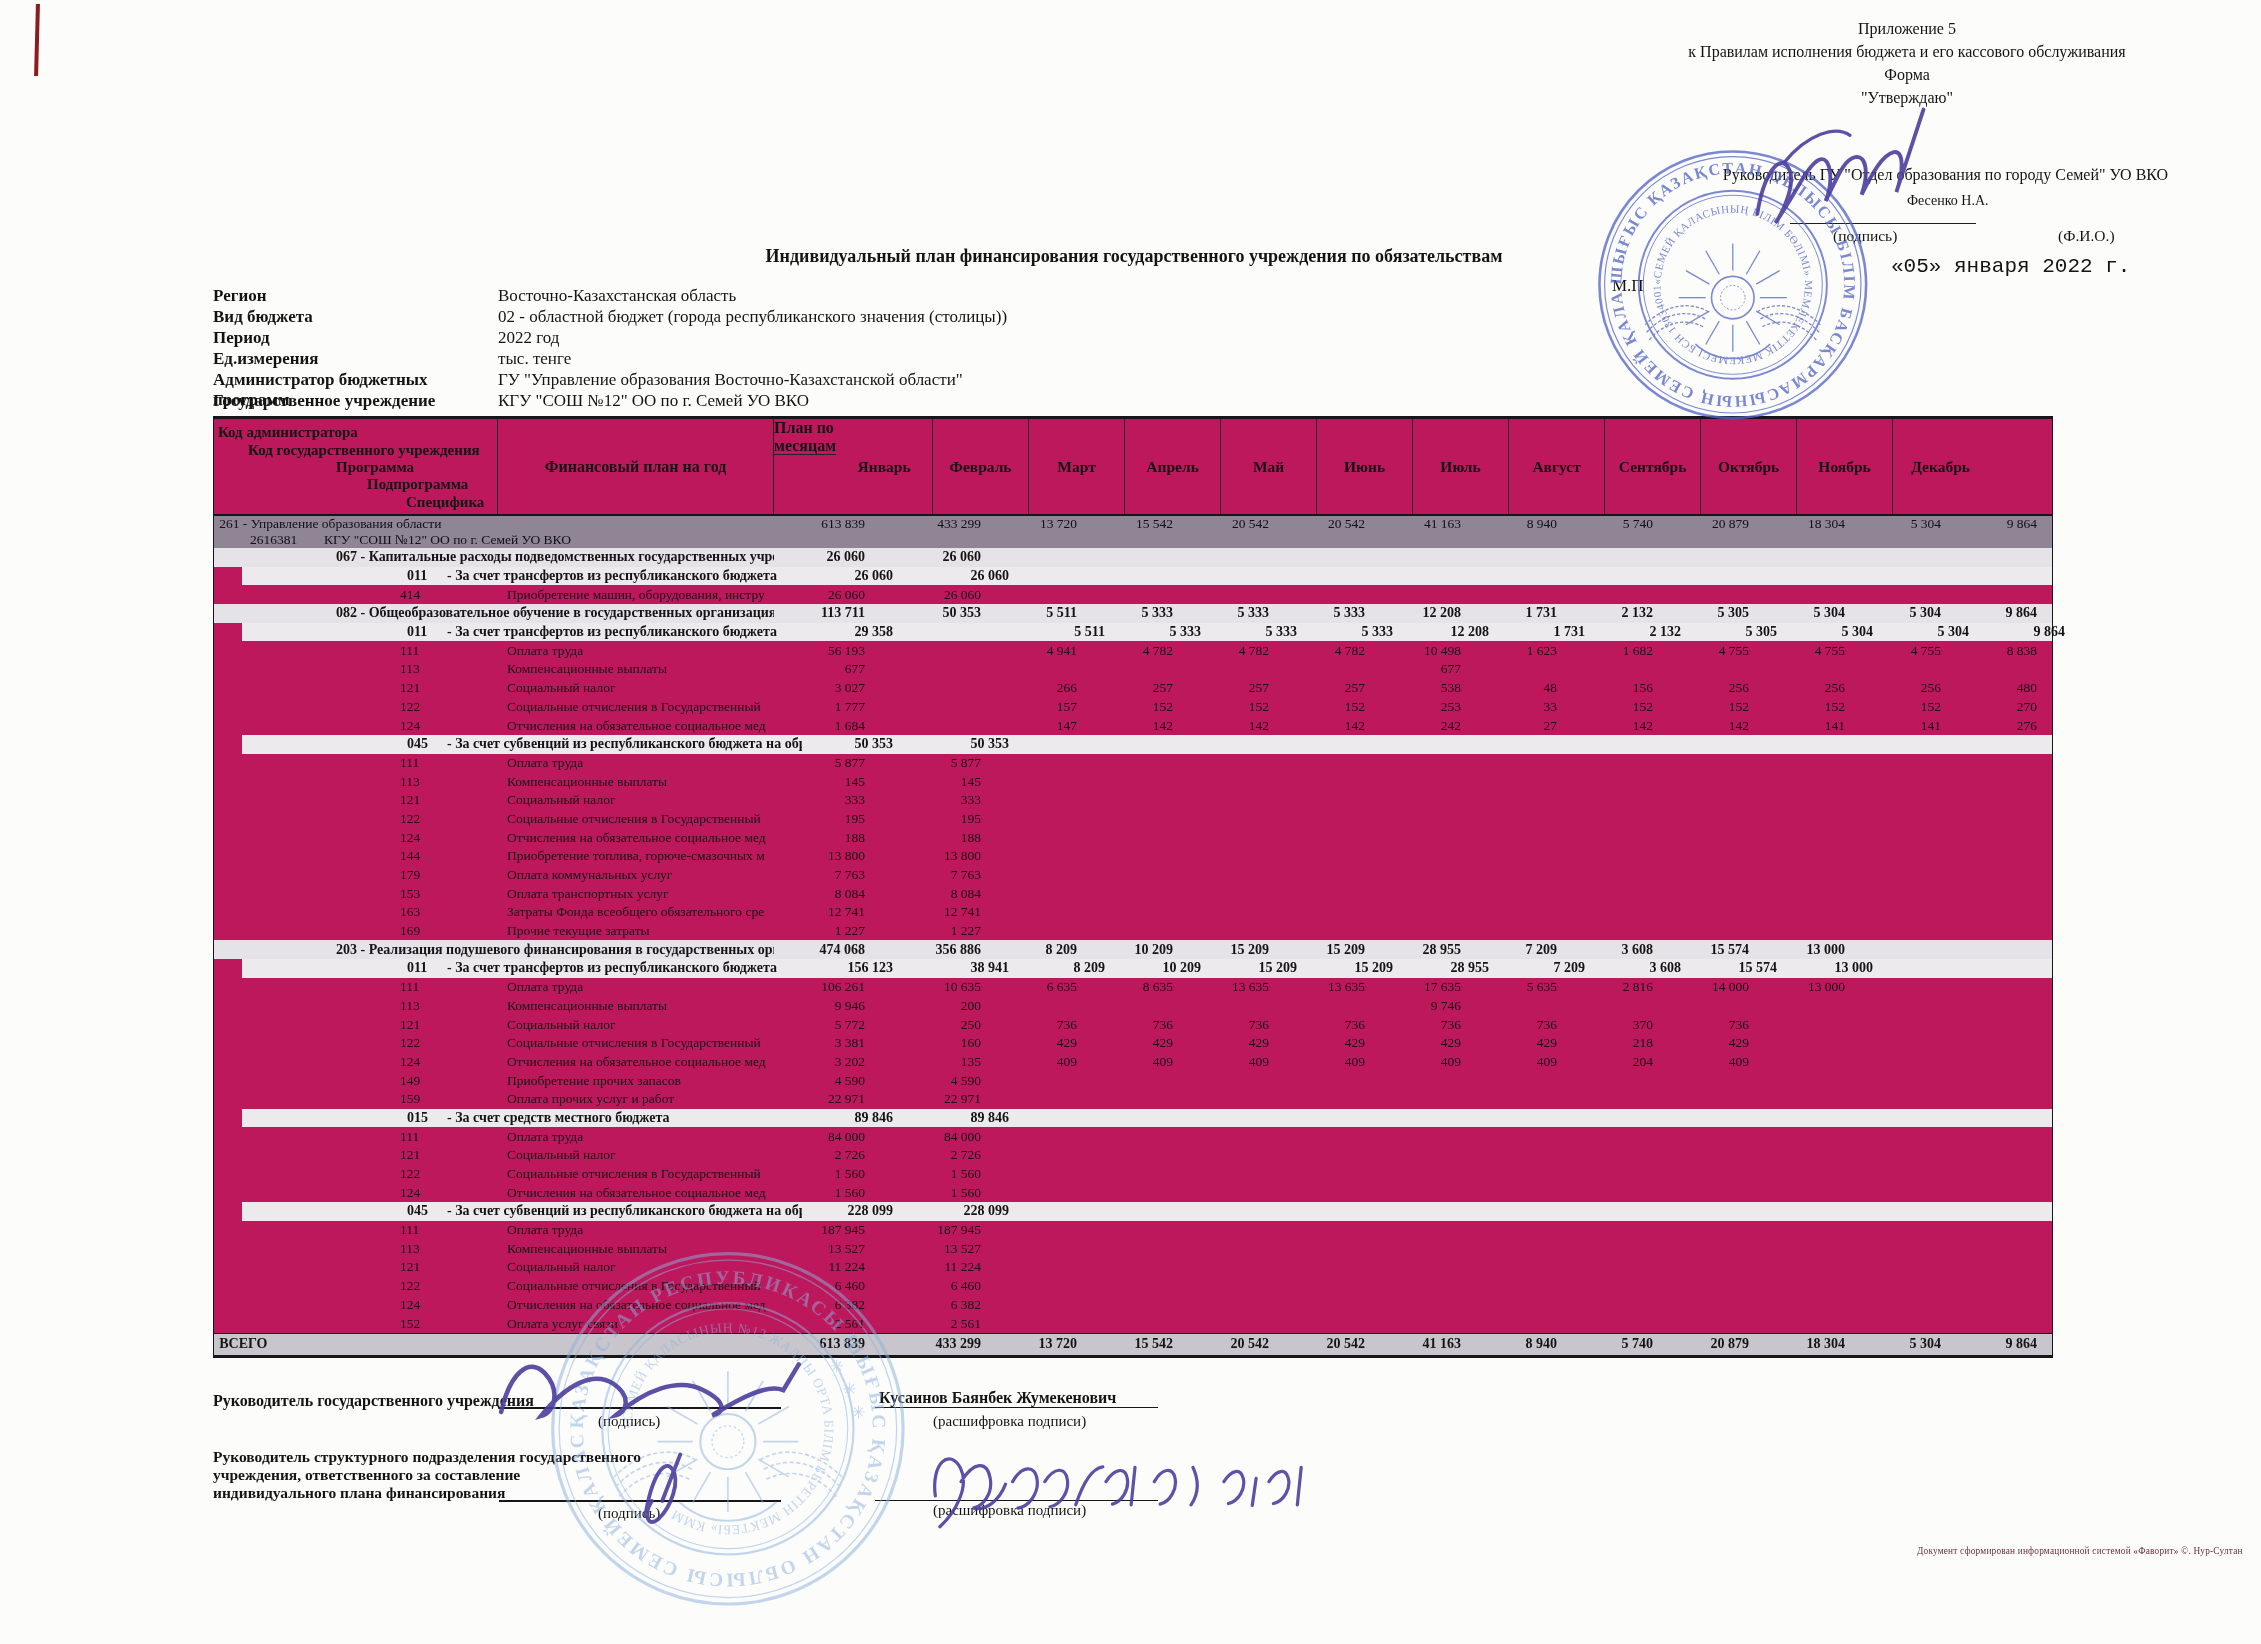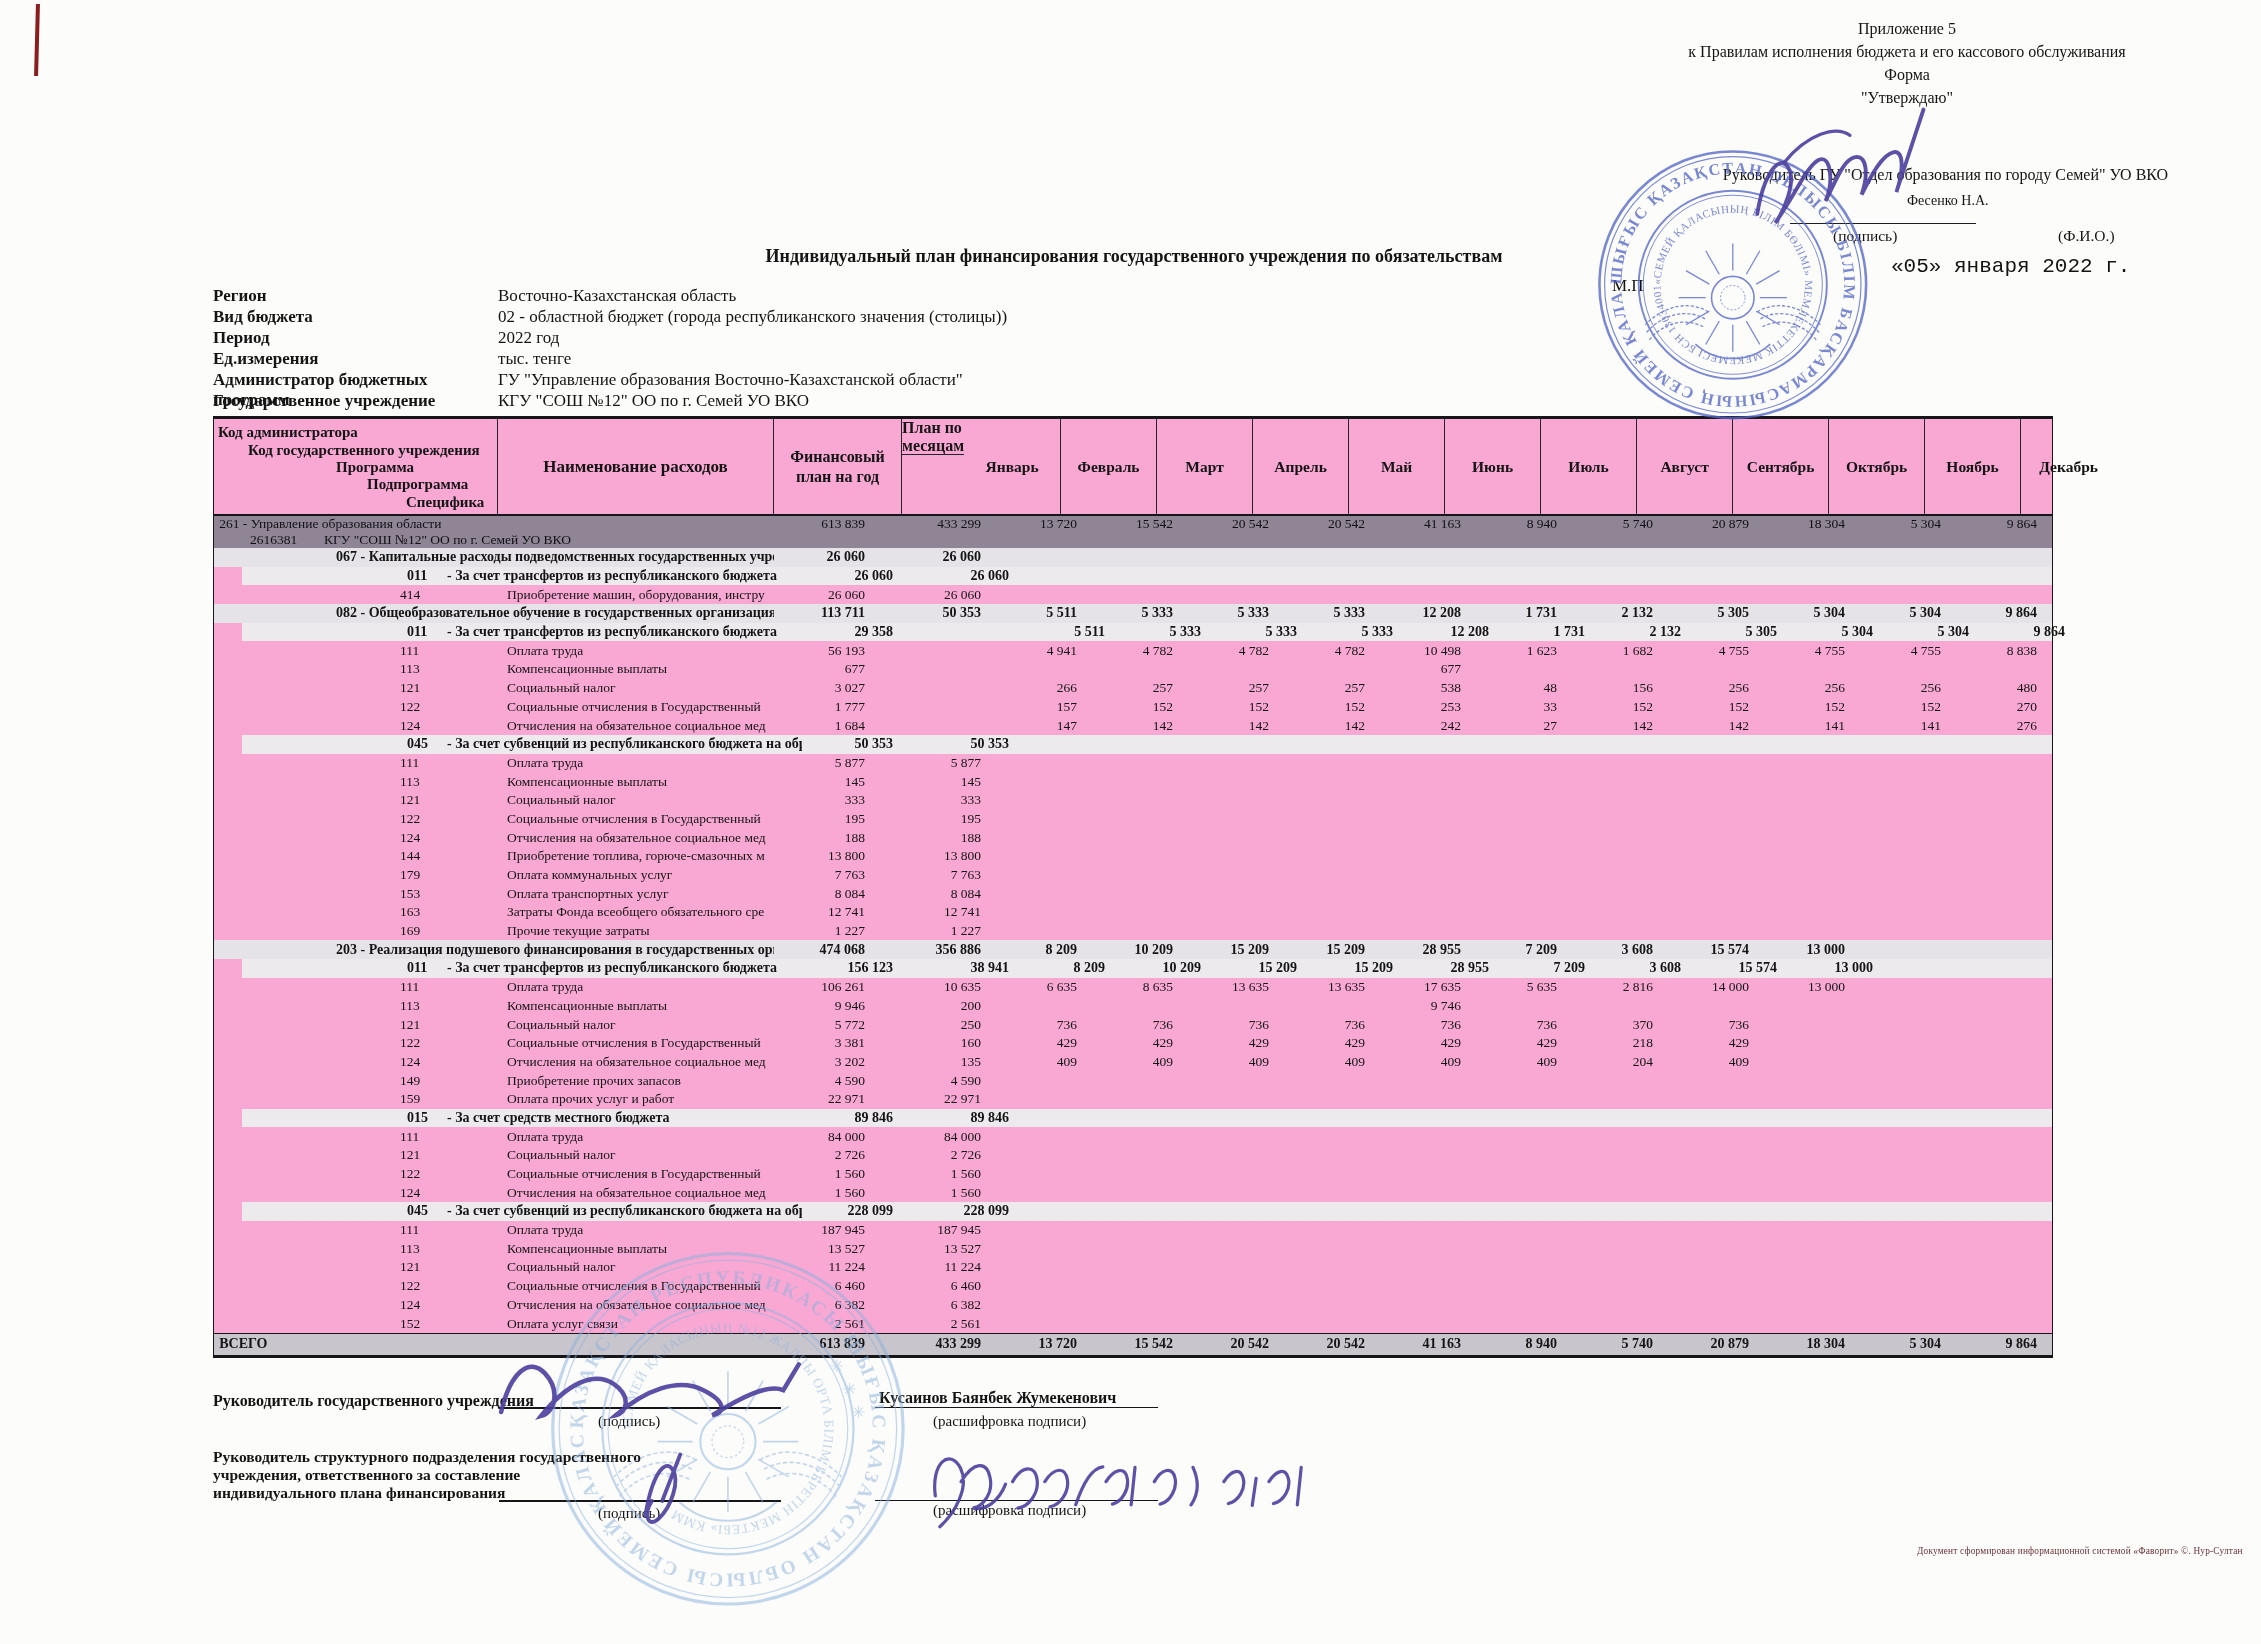--- a/index.html
+++ b/index.html
@@ -22,21 +22,21 @@
   .appr-date{left:1891px;top:255px;font-size:21px;font-family:Liberation Mono, monospace;}
   .appr-mp{left:1612px;top:276px;font-size:17px;}
   
   .doc-title{left:741px;top:246px;width:786px;text-align:center;font-size:18px;font-weight:bold;}
   
   .info-block{left:213px;top:286px;width:1095px;font-size:17px;}
   .info-row{display:flex;height:21px;align-items:flex-start;}
   .info-label{width:285px;font-weight:bold;}
   .info-value{flex:1;}
   
-  .tbl{left:213px;top:416px;width:1838px;border:1.9px solid #15151a;border-top-width:3.2px;border-bottom-width:3.2px;background:#f9a8d4;}
+  .tbl{left:213px;top:416px;width:1838px;border:1.9px solid #15151a;border-top-width:3.2px;border-bottom-width:3.2px;background:#be185d;}
   .thead{display:grid;grid-template-columns:283px 276px 128px 1151px;height:95px;border-bottom:2.6px solid #15151a;font-weight:bold;}
   .th-code{padding-top:5.2px;font-size:15px;line-height:17.4px;}
   .ch-0{padding-left:3.9px;}  .ch-1{padding-left:34px;} .ch-2{padding-left:122px;}
   .ch-3{padding-left:153px;} .ch-4{padding-left:192px;}
   .th-name,.th-year,.th-months{border-left:1.3px solid #23232a;}
   .th-name{display:flex;align-items:center;justify-content:center;font-size:17px;}
   .th-year{display:flex;align-items:center;justify-content:center;text-align:center;font-size:16px;line-height:19.3px;padding:0 11.6px;}
   .th-months{display:flex;flex-direction:row;}
   .th-months-top{height:35px;display:flex;align-items:center;justify-content:center;font-size:16px;border-bottom:1.3px solid #23232a;}
   .th-months-row{flex:1;display:grid;grid-template-columns:repeat(12,96px);}
@@ -120,21 +120,20 @@
 
 <div class="abs tbl">
   <div class="thead">
     <div class="th-code">
         <div class="ch-line ch-0">Код администратора</div>
         <div class="ch-line ch-1">Код государственного учреждения</div>
         <div class="ch-line ch-2">Программа</div>
         <div class="ch-line ch-3">Подпрограмма</div>
         <div class="ch-line ch-4">Специфика</div>
       </div>
-    <div class="th-name">Наименование расходов</div>
     <div class="th-year">Финансовый план на год</div>
     <div class="th-months">
       <div class="th-months-top">План по месяцам</div>
       <div class="th-months-row">
           <div class="th-month">Январь</div>
           <div class="th-month">Февраль</div>
           <div class="th-month">Март</div>
           <div class="th-month">Апрель</div>
           <div class="th-month">Май</div>
           <div class="th-month">Июнь</div>

